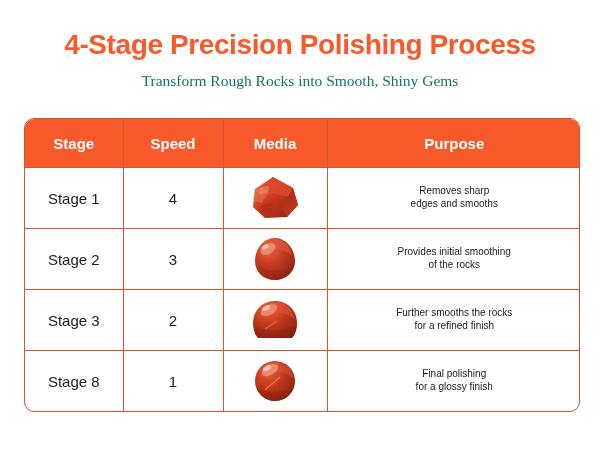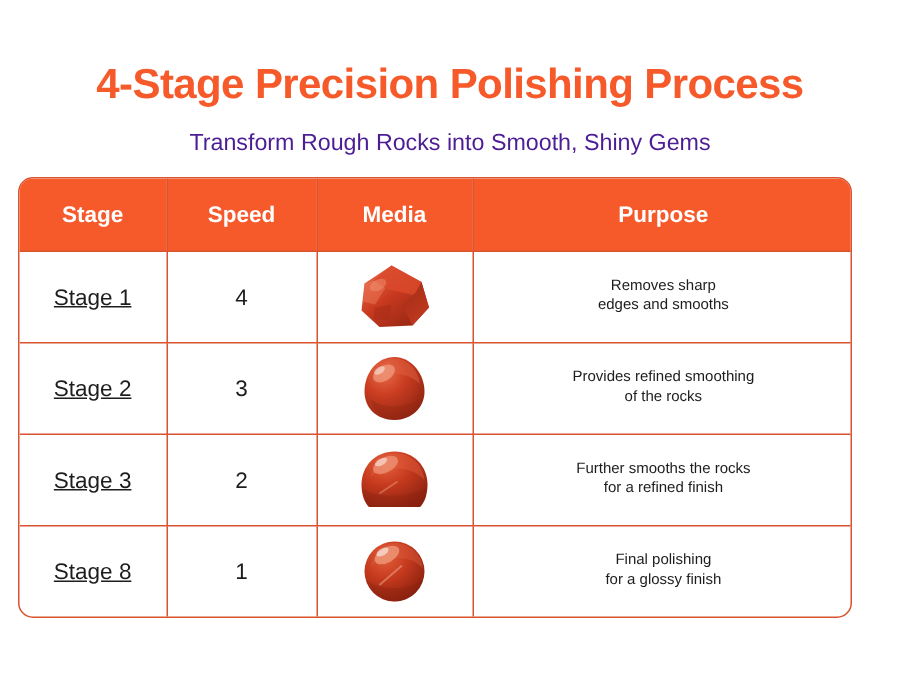--- a/index.html
+++ b/index.html
@@ -19,34 +19,35 @@
   .header {
     padding-top: 26px;
     text-align: center;
   }
   .page-title {
     font-size: 28px;
     font-weight: bold;
     color: #F75A2A;
     letter-spacing: -0.4px;
     line-height: 1.1;
-    margin: 15px;
+    margin: 4px;
   }
   .page-subtitle {
     font-size: 15.5px;
     font-weight: normal;
-    color: #4c1d95;
+    color: #0f766e;
     margin: 11px 0 0 0;
     line-height: 1.1;
+    font-family: Liberation Serif, serif;
   }
 
   
   .table-wrap {
     position: absolute;
-    left: 12px;
+    left: 24px;
     top: 118px;
     width: 556px;
     height: 294px;
     box-sizing: border-box;
     border: 1.5px solid #D9532E;
     border-radius: 10px;
     overflow: hidden;
     background: #ffffff;
   }
   table.process-table {
@@ -87,21 +88,21 @@
   col.c-speed   { width: 100px; }
   col.c-media   { width: 104px; }
   col.c-purpose { width: 254px; }
 
   tbody td {
     font-size: 15px;
     color: #1d1d1d;
   }
   tbody tr { height: 61px; }
 
-  .cell-stage { font-size: 15px; text-decoration: underline; }
+  .cell-stage { font-size: 15px; }
   .cell-speed { font-size: 15px; }
   .cell-purpose {
     font-size: 10px;
     line-height: 1.28;
   }
   .purpose-line { display: block; }
 
   
   .media-cell { padding: 0; }
   .rock {
@@ -182,21 +183,21 @@
               </radialGradient>
             </defs>
             <path d="M24 2 C35 2 44 13 44 25 C44 36 35 44 24 44 C12 44 4 36 4 25 C4 13 12 2 24 2 Z" fill="url(#g2)"></path>
             <path d="M24 3 C33 3 40 11 41 20 C34 13 20 10 10 17 C13 8 18 3 24 3 Z" fill="#E06445" opacity="0.45"></path>
             <ellipse cx="17" cy="13" rx="8" ry="5" fill="#F3A88C" opacity="0.6" transform="rotate(-32 17 13)"></ellipse>
             <ellipse cx="14" cy="11" rx="4" ry="2.2" fill="#FFFFFF" opacity="0.45" transform="rotate(-32 14 11)"></ellipse>
             <path d="M8 30 C16 36 30 37 41 30 C38 39 31 44 24 44 C16 44 10 38 8 30 Z" fill="#8E2512" opacity="0.35"></path>
           </svg>
         </td>
         <td class="cell-purpose">
-          <span class="purpose-line">Provides refined smoothing</span>
+          <span class="purpose-line">Provides initial smoothing</span>
           <span class="purpose-line">of the rocks</span>
         </td>
       </tr>
 
       <tr>
         <td class="cell-stage">Stage 3</td>
         <td class="cell-speed">2</td>
         <td class="media-cell">
           <svg class="rock" width="48" height="42" viewBox="0 0 48 42">
             <defs>

